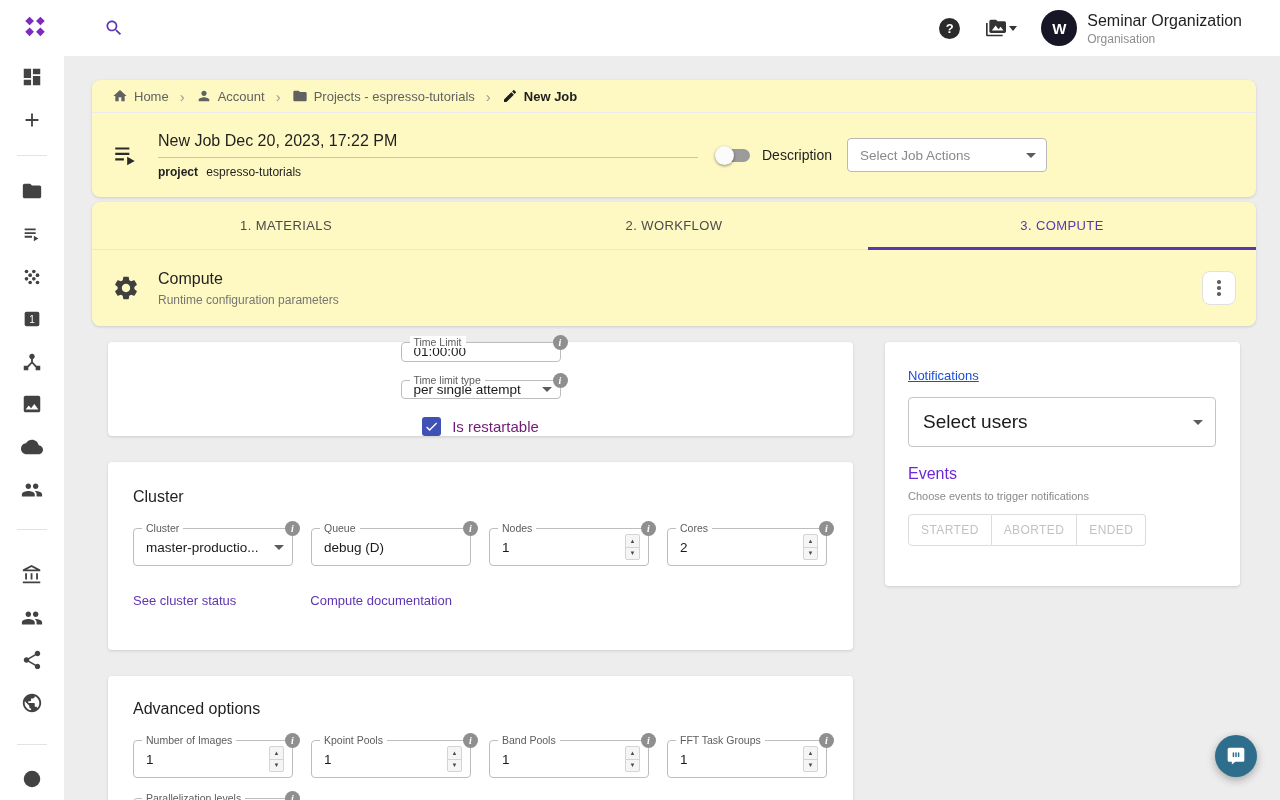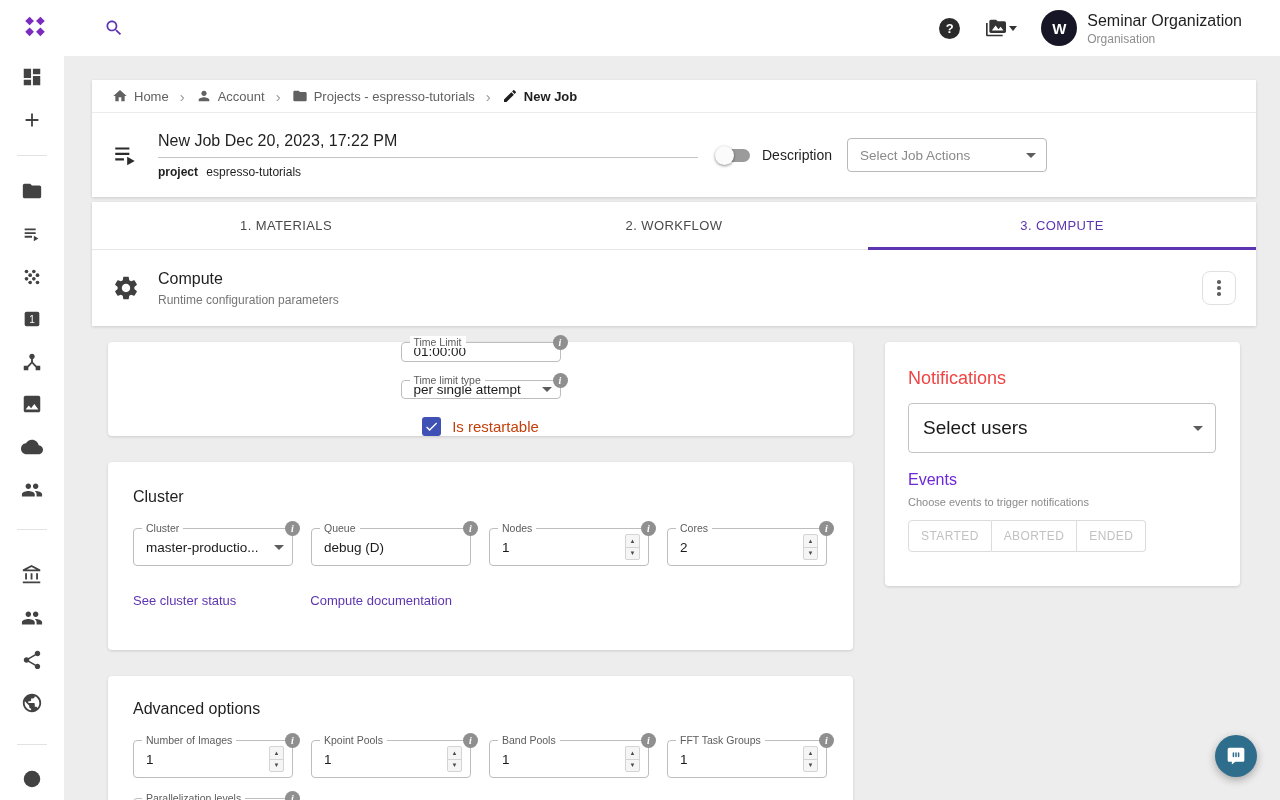--- a/index.html
+++ b/index.html
@@ -24,21 +24,21 @@
   .sidebar { position:absolute; top:56px; left:0; width:64px; height:744px; background:#fff; display:flex; flex-direction:column; align-items:center; z-index:10; }
   .side-item { width:44px; height:44px; display:flex; align-items:center; justify-content:center; cursor:pointer; }
   .ic { width:22px; height:22px; fill:#424242; }
   .sdiv { width:30px; height:1px; background:#e3e3e3; margin:14px auto; flex-shrink:0; }
   .sdiv.d2 { margin:18px auto 24px; }
   .sdiv.d3 { margin:20px auto 12px; }
 
   
   .main { position:absolute; left:64px; top:56px; width:1216px; height:744px; }
   .container { margin:24px 24px 0 28px; width:1164px; }
-  .panel { background:#ffffff; border-radius:0; box-shadow:0 1px 3px rgba(0,0,0,.14); }
+  .panel { background:#fef9c3; border-radius:8px; box-shadow:0 1px 3px rgba(0,0,0,.14); }
 
   
   .breadcrumb { height:33px; display:flex; align-items:center; padding:0 20px; border-bottom:1px solid #ececec; font-size:13px; color:#616161; }
   .crumb { display:flex; align-items:center; gap:6px; cursor:pointer; }
   .crumb svg { width:16px; height:16px; fill:#616161; }
   .crumb.current { color:#1f1f1f; font-weight:bold; cursor:default; }
   .crumb.current svg { fill:#1f1f1f; }
   .crumb-sep { margin:0 11px; color:#9a9a9a; font-size:15px; }
   .crumb-sep::after { content:"\203A"; }
 
@@ -91,35 +91,35 @@
   .info-dot::after { content:"i"; }
   .spin { margin-left:6px; width:15px; height:26px; border:1px solid #d4d4d4; border-radius:2px; display:flex; flex-direction:column; background:#f5f5f5; flex-shrink:0; cursor:pointer; }
   .spin span { flex:1; display:flex; align-items:center; justify-content:center; font-size:6px; color:#4c4c4c; }
   .spin span:first-child { border-bottom:1px solid #d4d4d4; }
   .spin .up::after { content:"\25B2"; }
   .spin .dn::after { content:"\25BC"; }
 
   .chk-row { display:flex; align-items:center; gap:11px; margin-left:0; }
   .checkbox { width:19px; height:19px; border-radius:3px; background:#3f51b5; display:flex; align-items:center; justify-content:center; cursor:pointer; flex-shrink:0; }
   .checkbox svg { width:15px; height:15px; fill:#fff; }
-  .chk-label { font-size:15px; color:#c2410c; }
+  .chk-label { font-size:15px; color:#701a75; }
 
   .card-cluster { height:188px; padding:26px 25px 0; }
   .sec-title { font-size:16px; font-weight:500; color:#1f1f1f; }
   .fld-row { display:flex; gap:18px; margin-top:22px; }
   .links-row { display:flex; margin-top:27px; }
   .tlink { font-size:13px; font-weight:500; color:#5e35b1; cursor:pointer; text-decoration:none; }
   .tlink.first { margin-right:74px; }
 
   .card-adv { height:180px; padding:24px 25px 0; }
   .card-adv .fld-row { margin-top:22px; }
   .fld-row2 { display:flex; gap:18px; margin-top:20px; }
 
   .card-notif { height:244px; padding:26px 24px 0 23px; }
-  .n-title { font-size:18px; color:#ef4444; }
+  .n-title { font-size:13px; color:#1d4ed8;text-decoration:underline; }
   .big-select { margin-top:14px; height:50px; border:1px solid #c4c4c4; border-radius:4px; display:flex; align-items:center; padding:0 12px 0 14px; font-size:19px; color:#1a1a1a; cursor:pointer; }
   .big-select .sel-caret { margin-left:auto; }
   .n-events { margin-top:18px; font-size:16px; font-weight:500; color:#6d28d9; }
   .n-hint { margin-top:7px; font-size:11px; color:#8a8a8a; }
   .ev-group { margin-top:12px; display:inline-flex; }
   .ev-btn { border:1px solid #dcdcdc; background:#fff; color:#c2c2c2; font-family:inherit; font-size:12px; font-weight:500; letter-spacing:.4px; padding:8px 12px; cursor:default; }
   .ev-btn.first { border-radius:4px 0 0 4px; }
   .ev-btn.mid { border-left:none; }
   .ev-btn.last { border-left:none; border-radius:0 4px 4px 0; }
 

